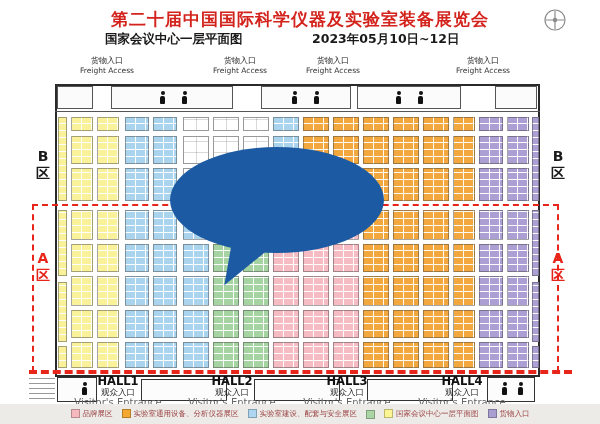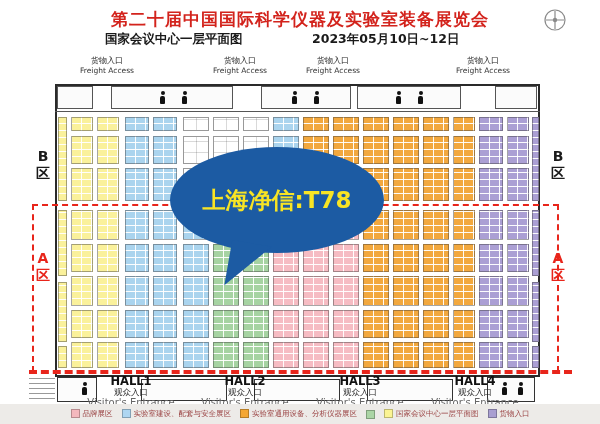--- a/index.html
+++ b/index.html
@@ -48,21 +48,21 @@
   .a-bottom{left:29px;top:370px;width:543px;height:0;border-top:4px dashed #e8251b;}
 
   
   .bubble{left:170px;top:147px;width:214px;height:106px;background:#1c5ba3;border-radius:50%;
           display:flex;flex-direction:column;justify-content:center;align-items:center;z-index:30;}
   .bubble::after{content:"";position:absolute;left:58px;bottom:-36px;width:0;height:0;
           border-top:46px solid #1c5ba3;border-right:40px solid transparent;transform:rotate(10deg);}
   .bubble .line{font-size:23px;font-weight:bold;color:#f8e424;line-height:1.25;white-space:nowrap;}
 
   
-  .hall{position:absolute;top:375px;text-align:center;transform:translateX(-50%);line-height:1.1;white-space:nowrap;margin-left:13px;}
+  .hall{position:absolute;top:375px;text-align:center;transform:translateX(-50%);line-height:1.1;white-space:nowrap;}
   .hall .name{font-size:11.5px;font-weight:bold;color:#111;}
   .hall .zh{font-size:8.5px;color:#222;}
   .hall .en{font-size:10px;color:#666;}
   .hallbox{position:absolute;border:1.5px solid #333;background:#fcfcfc;box-sizing:border-box;}
   .stairs{left:29px;top:377px;width:26px;height:22px;
           background:repeating-linear-gradient(0deg,#999 0 1px,transparent 1px 5px);}
 
   
   .legend{left:0;top:404px;width:600px;height:20px;background:#edebe8;display:flex;
           justify-content:center;align-items:center;gap:9px;font-size:7.5px;color:#9a4242;}
@@ -263,21 +263,20 @@
 
 <div class="abs a-rect"></div>
 <div class="abs a-bottom"></div>
 
 <div class="abs zone b" style="left:34px;top:148px;">B区</div>
 <div class="abs zone b" style="left:549px;top:148px;">B区</div>
 <div class="abs zone a" style="left:34px;top:250px;">A区</div>
 <div class="abs zone a" style="left:549px;top:250px;">A区</div>
 
 <div class="abs bubble">
-  <div class="line">上海净信:T78</div>
 </div>
 
 <div class="abs stairs"></div>
 <div class="hallbox" style="left:57px;top:377px;width:40px;height:25px;">
   <span class="person" style="left:24px;top:9px;"></span>
 </div>
 <div class="hallbox" style="left:141px;top:379px;width:86px;height:22px;"></div>
 <div class="hallbox" style="left:254px;top:379px;width:86px;height:22px;"></div>
 <div class="hallbox" style="left:367px;top:379px;width:86px;height:22px;"></div>
 <div class="hallbox" style="left:487px;top:377px;width:48px;height:25px;">
@@ -306,28 +305,28 @@
       <div class="en">Visitor's Entrance</div>
     </div>
   </div>
 
 <div class="abs legend">
     <div class="leg-item">
       <span class="leg-swatch" style="background: rgb(244, 184, 189);"></span>
       <span>品牌展区</span>
     </div>
     <div class="leg-item">
+      <span class="leg-swatch" style="background: rgb(245, 167, 51);"></span>
+      <span>实验室通用设备、分析仪器展区</span>
+    </div>
+    <div class="leg-item">
       <span class="leg-swatch" style="background: rgb(174, 214, 241);"></span>
       <span>实验室建设、配套与安全展区</span>
     </div>
     <div class="leg-item">
-      <span class="leg-swatch" style="background: rgb(245, 167, 51);"></span>
-      <span>实验室通用设备、分析仪器展区</span>
-    </div>
-    <div class="leg-item">
       <span class="leg-swatch" style="background: rgb(171, 213, 165);"></span>
     </div>
     <div class="leg-item">
       <span class="leg-swatch" style="background: rgb(251, 244, 147);"></span>
       <span>国家会议中心一层平面图</span>
     </div>
     <div class="leg-item">
       <span class="leg-swatch" style="background: rgb(169, 159, 209);"></span>
       <span>货物入口</span>
     </div>

